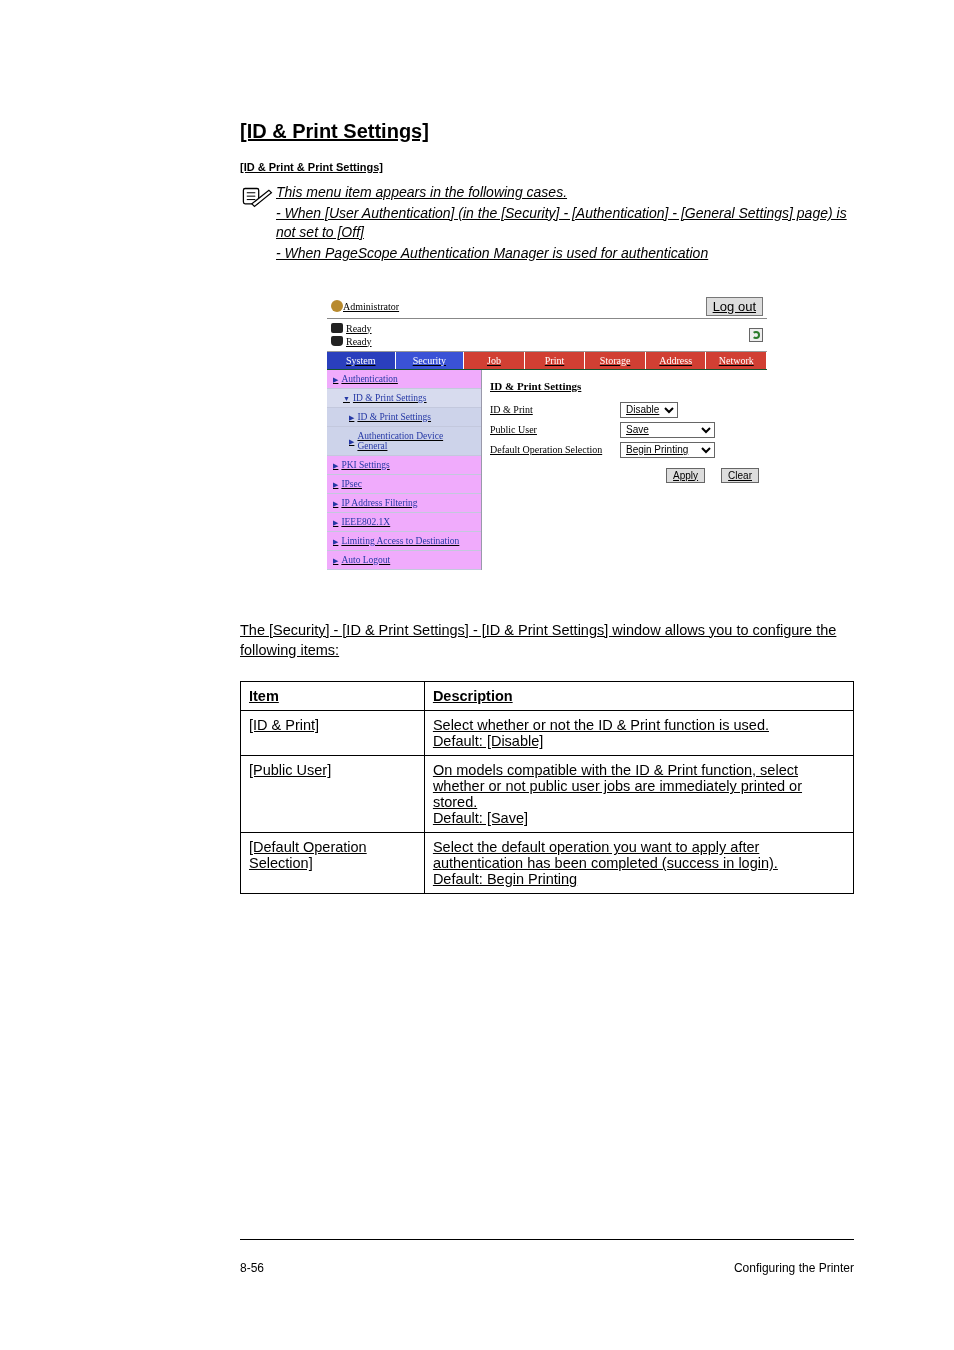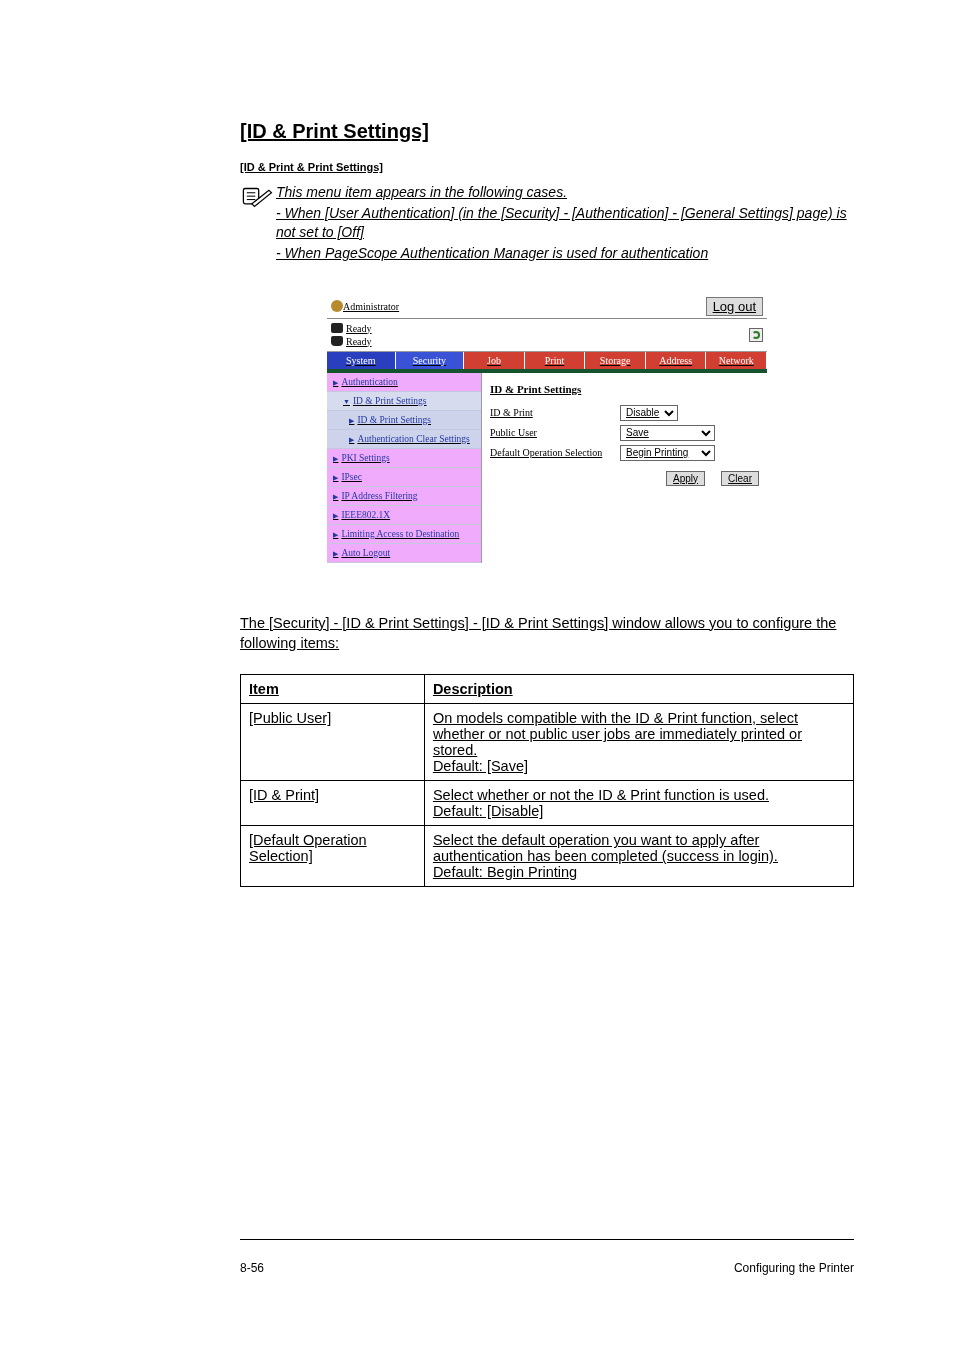--- a/index.html
+++ b/index.html
@@ -85,21 +85,21 @@
     position:relative;
   }
   .refresh-icon::after{
     content:"";
     position:absolute;
     inset:2px;
     border:2px solid #2a7a2a;
     border-left-color:transparent;
     border-radius:50%;
   }
-  .tabbar { display:flex; border-top:1px solid #999; border-bottom:4px solid #14532d; background:#fde047;}
+  .tabbar { display:flex; border-top:1px solid #999; border-bottom:1px solid #14532d; background:#fde047;}
   .sys-tab {
     background:#2a3fbd;
     color:#fff;
     font-family:"Times New Roman",serif;
     font-size:10px;
     padding:3px 10px;
     flex:1;
     text-align:center;
     border-right:1px solid #fff;
   }
@@ -275,21 +275,21 @@
             <li class="sub">
                 <span class="tri-down"></span>
                 <span>ID &amp; Print Settings</span>
               </li>
             <li class="subsub">
                 <span class="tri-right"></span>
                 <span>ID &amp; Print Settings</span>
               </li>
             <li class="subsub">
                 <span class="tri-right"></span>
-                <span>Authentication Clear Settings</span>
+                <span>Authentication Device General</span>
               </li>
             <li>
                 <span class="tri-right"></span>
                 <span>PKI Settings</span>
               </li>
             <li>
                 <span class="tri-right"></span>
                 <span>IPsec</span>
               </li>
             <li>
@@ -337,28 +337,28 @@
 
   <table class="desc-table">
     <thead>
       <tr>
         <th style="width:30%">Item</th>
         <th>Description</th>
       </tr>
     </thead>
     <tbody>
       <tr>
+        <td>[ID &amp; Print]</td>
+        <td style="white-space:pre-line">Select whether or not the ID &amp; Print function is used.
+Default: [Disable]</td>
+      </tr>
+      <tr>
         <td>[Public User]</td>
         <td style="white-space:pre-line">On models compatible with the ID &amp; Print function, select whether or not public user jobs are immediately printed or stored.
 Default: [Save]</td>
-      </tr>
-      <tr>
-        <td>[ID &amp; Print]</td>
-        <td style="white-space:pre-line">Select whether or not the ID &amp; Print function is used.
-Default: [Disable]</td>
       </tr>
       <tr>
         <td>[Default Operation Selection]</td>
         <td style="white-space:pre-line">Select the default operation you want to apply after authentication has been completed (success in login).
 Default: Begin Printing</td>
       </tr>
     </tbody>
   </table>
 
 </div>

